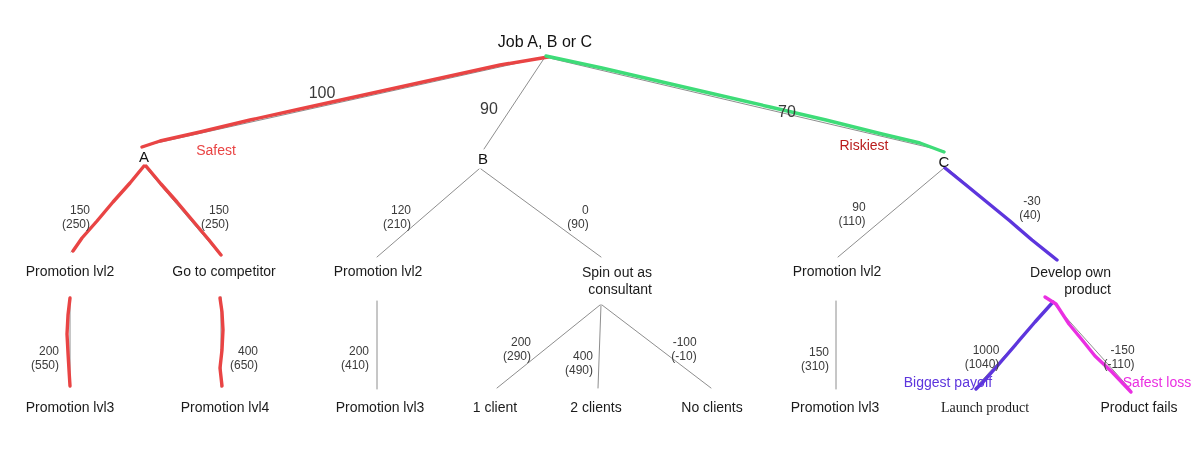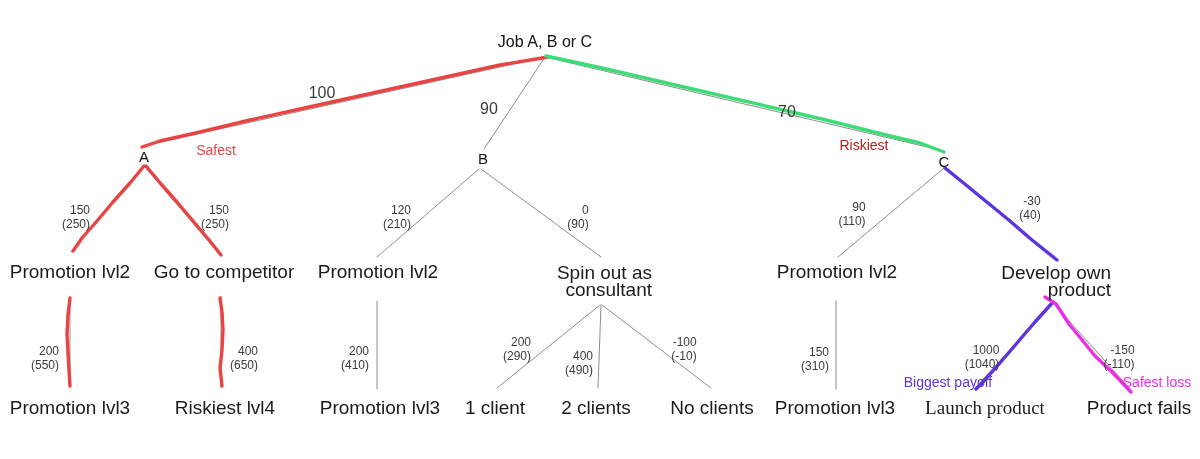--- a/index.html
+++ b/index.html
@@ -6,21 +6,21 @@
   body {
     width:1200px; height:459px; position:relative; overflow:hidden;
     font-family:"Liberation Sans","DejaVu Sans",sans-serif;
     color:#1b1b1b;
   }
   #canvas { position:absolute; left:0; top:0; }
   .abs { position:absolute; transform:translateX(-50%); text-align:right; }
   .title { font-size:16px; color:#111; white-space:nowrap; }
   .node-letter { font-size:15px; color:#111; }
   .weight { font-size:16px; color:#3a3a3a; }
-  .lbl { font-size:19px; color:#1b1b1b; white-space:nowrap; line-height:17px; }
+  .lbl { font-size:14px; color:#1b1b1b; white-space:nowrap; line-height:17px; }
   .lbl.wrap { white-space:normal; }
   .val { font-size:12px; line-height:13.5px; color:#3b3b3b; }
   .val span { display:block; }
   .ann { font-size:14px; white-space:nowrap; }
   .ann-red { color:#e94444; }
   .ann-green { color:#b91c1c; }
   .ann-purple { color:#5d35dd; }
   .ann-magenta { color:#ea2fe2; }
 </style>
 </head>
@@ -140,20 +140,20 @@
 <div class="abs val" style="left:982px; top:344px;">
   <span>1000</span>
   <span>(1040)</span>
 </div>
 <div class="abs val" style="left:1119px; top:344px;">
   <span>-150</span>
   <span>(-110)</span>
 </div>
 
 <div class="abs lbl" style="left:70px; top:399px;">Promotion lvl3</div>
-<div class="abs lbl" style="left:225px; top:399px;">Riskiest lvl4</div>
+<div class="abs lbl" style="left:225px; top:399px;">Promotion lvl4</div>
 <div class="abs lbl" style="left:380px; top:399px;">Promotion lvl3</div>
 <div class="abs lbl" style="left:495px; top:399px;">1 client</div>
 <div class="abs lbl" style="left:596px; top:399px;">2 clients</div>
 <div class="abs lbl" style="left:712px; top:399px;">No clients</div>
 <div class="abs lbl" style="left:835px; top:399px;">Promotion lvl3</div>
 <div class="abs lbl" style="left:985px; top:399px;font-family:Liberation Serif, serif;">Launch product</div>
 <div class="abs lbl" style="left:1127px; top:399px;margin-left:12px;">Product fails</div>
 
 </body></html>

